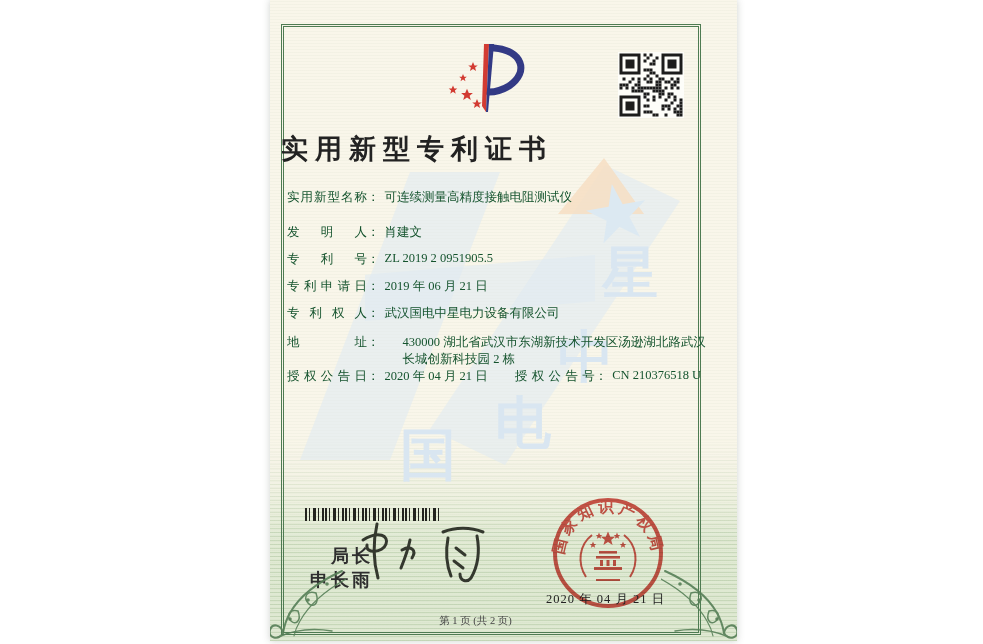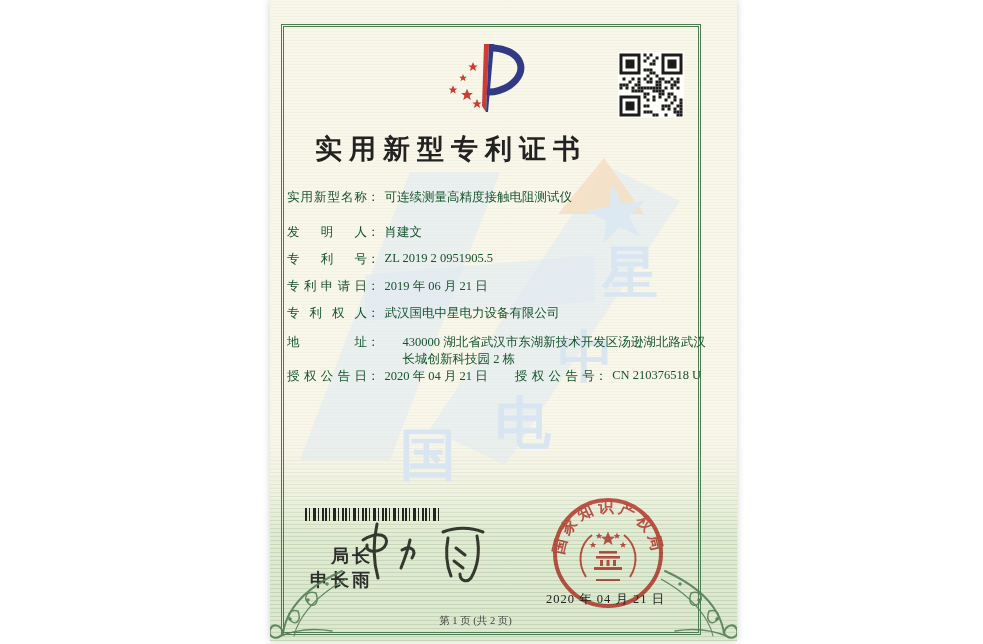--- a/index.html
+++ b/index.html
@@ -27,21 +27,21 @@
         border-left:46px solid transparent;border-right:40px solid transparent;border-bottom:56px solid #f6ddc0;}
   .wm-star{position:absolute;left:312px;top:168px;font-size:78px;color:#dce9f2;
         font-family:"DejaVu Sans",sans-serif;transform:rotate(-10deg);}
   .wm-char{position:absolute;font-family:"Liberation Sans","DejaVu Sans",sans-serif;
         font-weight:bold;font-size:56px;color:#d9e6f1;}
 
   
   .cert-no{position:absolute;left:35px;top:56px;z-index:3;font-size:12px;letter-spacing:2px;color:#2e2e2e;}
   .logo{position:absolute;left:172px;top:42px;z-index:3;}
   .qr{position:absolute;left:348px;top:52px;z-index:3;}
-  .title{position:absolute;left:11px;top:131px;width:340px;z-index:3;text-align:center;
+  .title{position:absolute;left:11px;top:131px;width:340px;z-index:3;text-align:left;
         font-size:27px;font-weight:600;letter-spacing:7px;color:#222;}
 
   
   .field{position:absolute;left:17px;z-index:3;font-size:12.5px;color:#14532d;white-space:nowrap;}
   .flabel{display:inline-block;width:80px;text-align:justify;text-align-last:justify;vertical-align:top;}
   .fcolon{vertical-align:top;}
   .fvalue{margin-left:5px;vertical-align:top;}
   .addr-lines{display:inline-block;margin-left:23px;vertical-align:top;white-space:normal;width:312px;}
   .fgroup2{margin-left:24px;}
   .fgroup2 .flabel{width:80px;}

